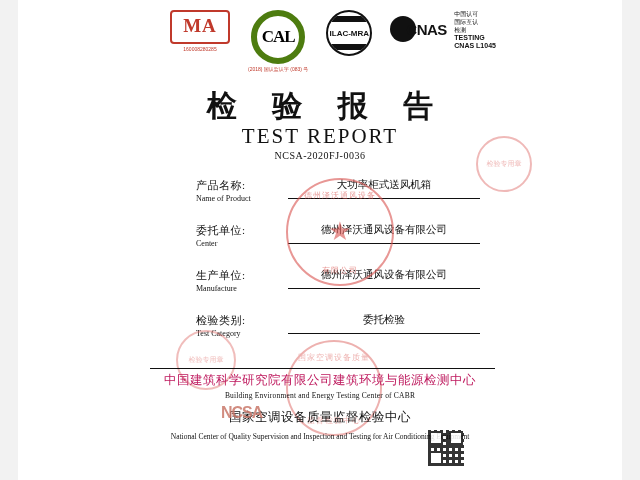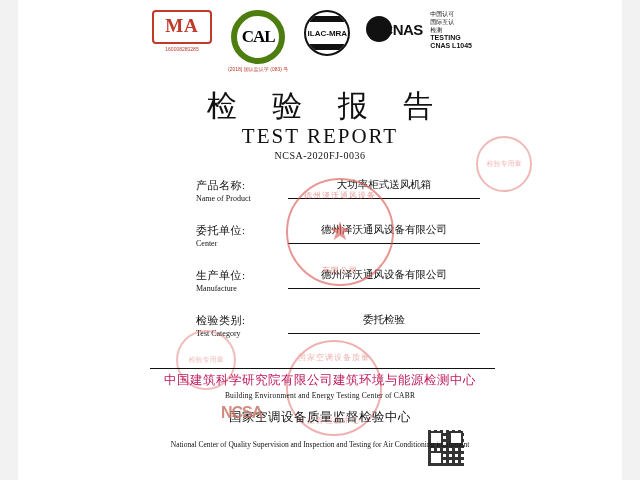--- a/index.html
+++ b/index.html
@@ -16,26 +16,26 @@
   #page {
     position: relative;
     width: 640px;
     height: 480px;
     background: #ffffff;
   }
   
   .cert-strip {
     position: absolute;
     top: 10px;
-    left: 152px;
+    left: 170px;
     width: 320px;
     height: 62px;
     display: flex;
     align-items: flex-start;
-    justify-content: space-between;
+    gap: 18px;
   }
   .cert-block {
     text-align: center;
     position: relative;
   }
   .cert-mark {
     display: block;
     margin: 0 auto;
   }
   .cert-caption {
@@ -151,20 +151,21 @@
     position: absolute;
     top: 86px;
     left: 0;
     width: 640px;
     text-align: center;
     font-size: 30px;
     letter-spacing: 14px;
     text-indent: 14px;
     font-family: "Liberation Serif", serif;
     color: #111111;
+    font-weight: bold;
   }
   .doc-title-en {
     position: absolute;
     top: 124px;
     left: 0;
     width: 640px;
     text-align: center;
     font-size: 21px;
     letter-spacing: 2px;
     font-family: "Liberation Serif", serif;
@@ -252,21 +253,21 @@
   }
   .footer-cn2 {
     font-size: 12.5px;
     color: #111111;
     letter-spacing: 0.5px;
     margin-top: 9px;
   }
   .footer-en2 {
     font-size: 7.5px;
     color: #111111;
-    margin-top: 14px;
+    margin-top: 6px;
     font-family: "Liberation Serif", serif;
   }
   
   .ncsa-logo {
     position: absolute;
     left: 178px;
     top: 404px;
     font-family: "Liberation Sans", sans-serif;
     font-size: 16px;
     font-weight: bold;

